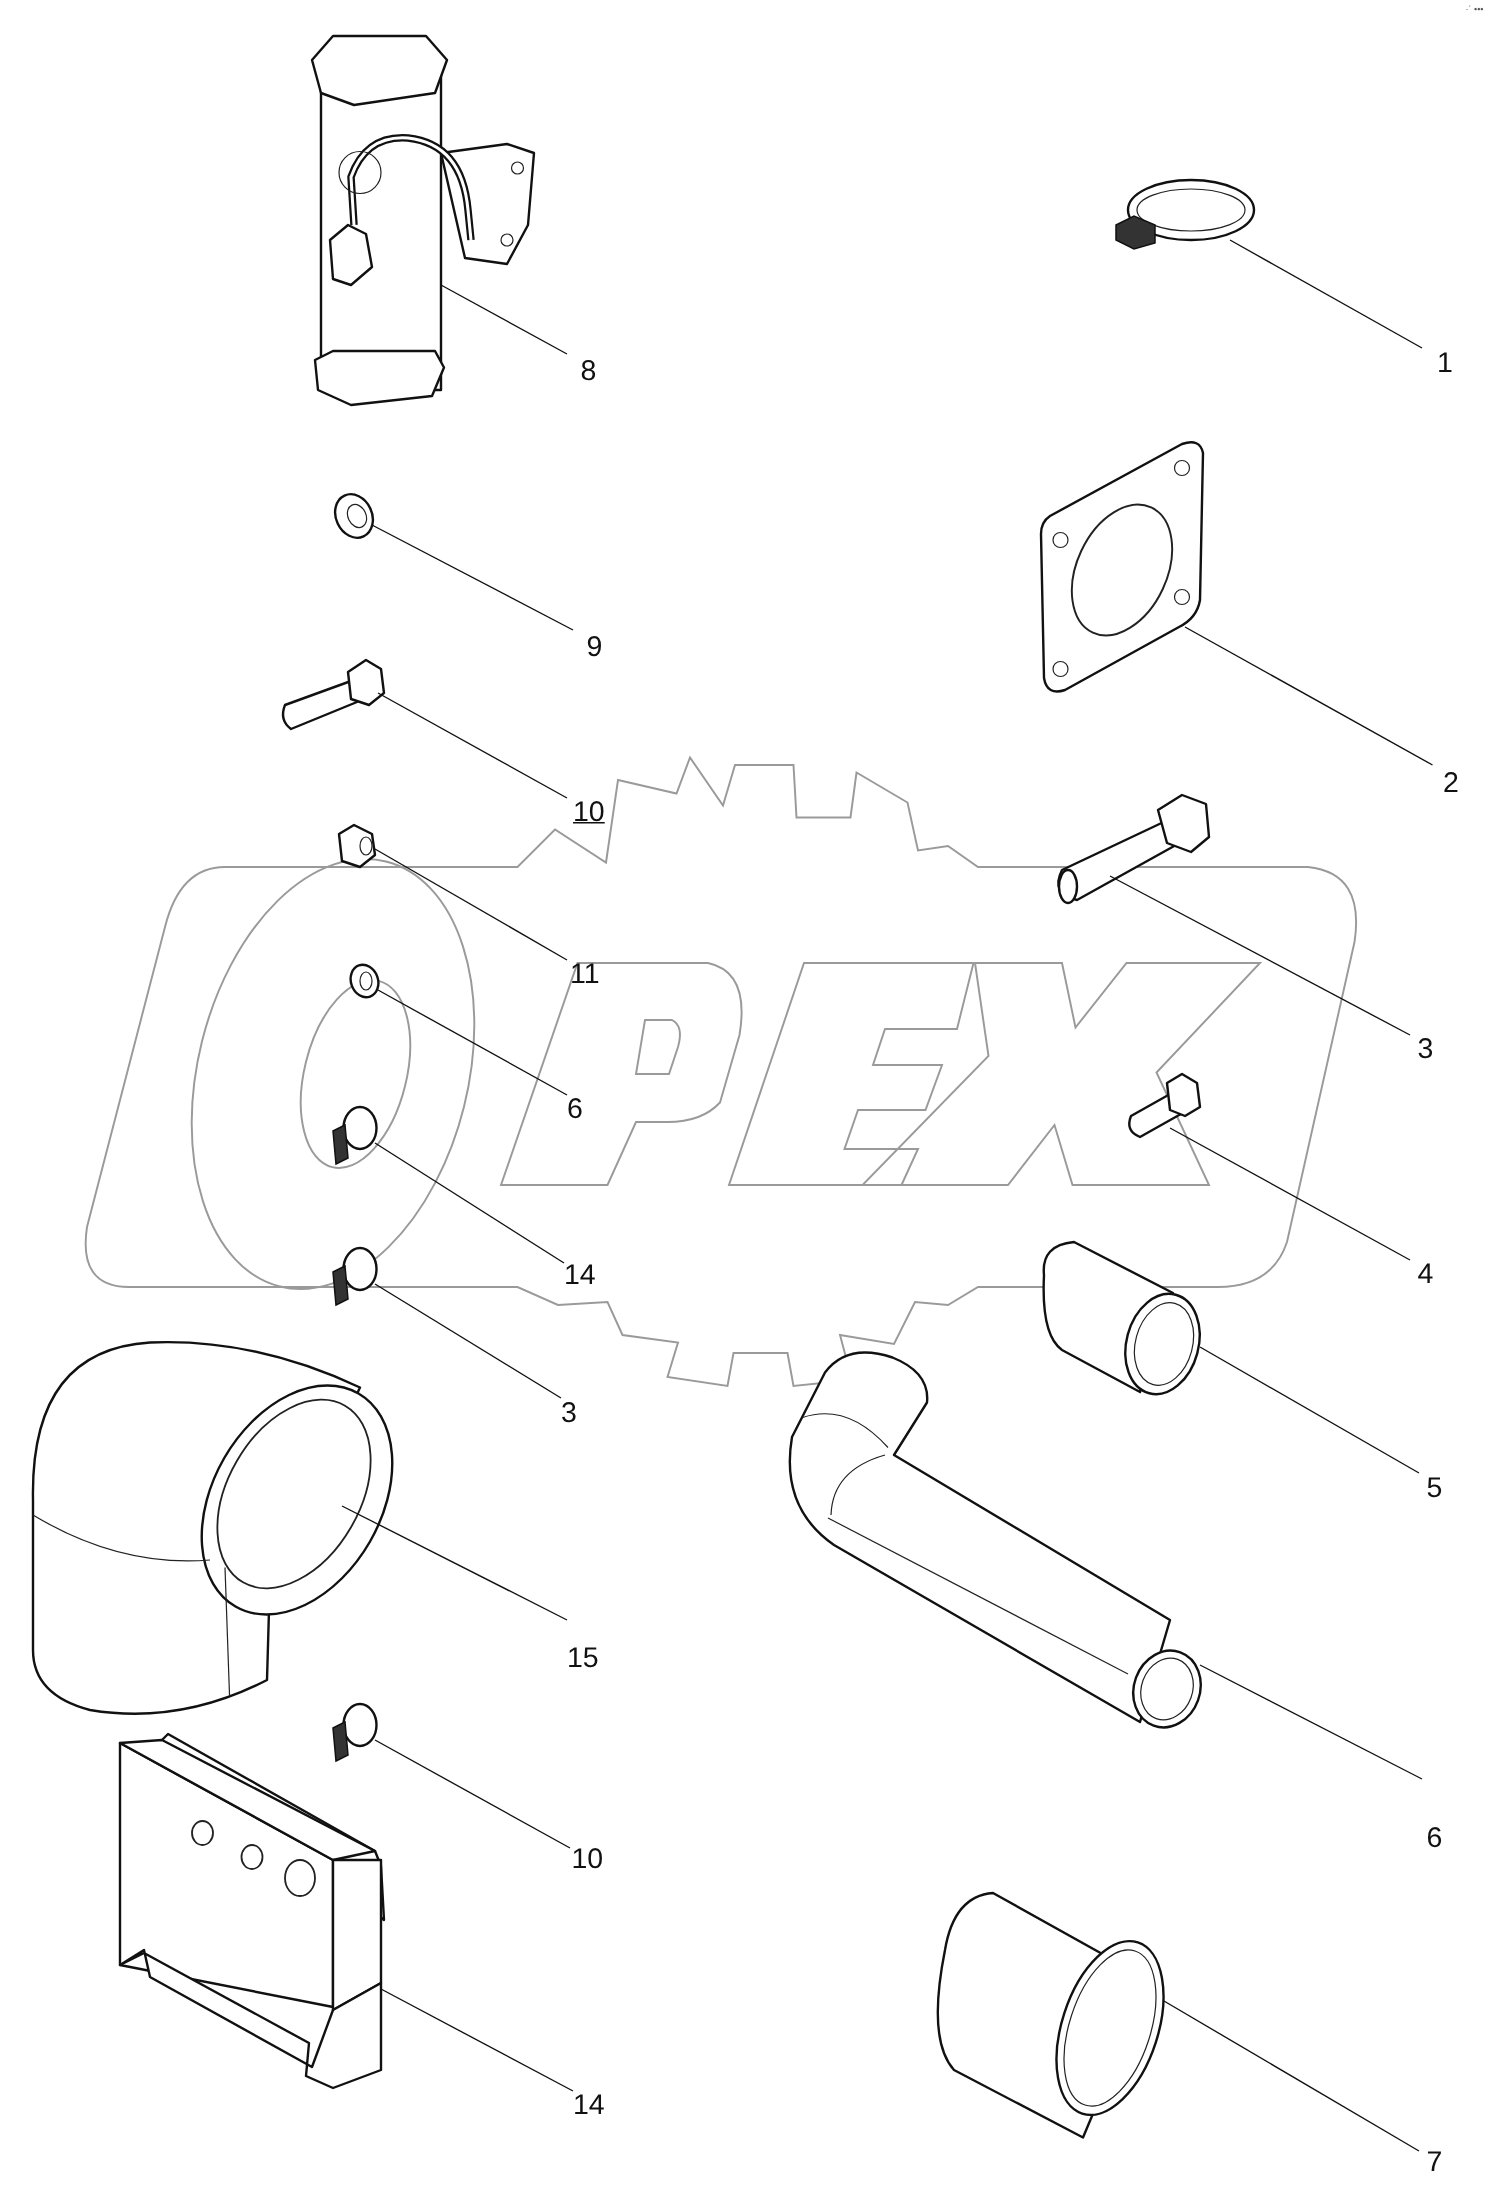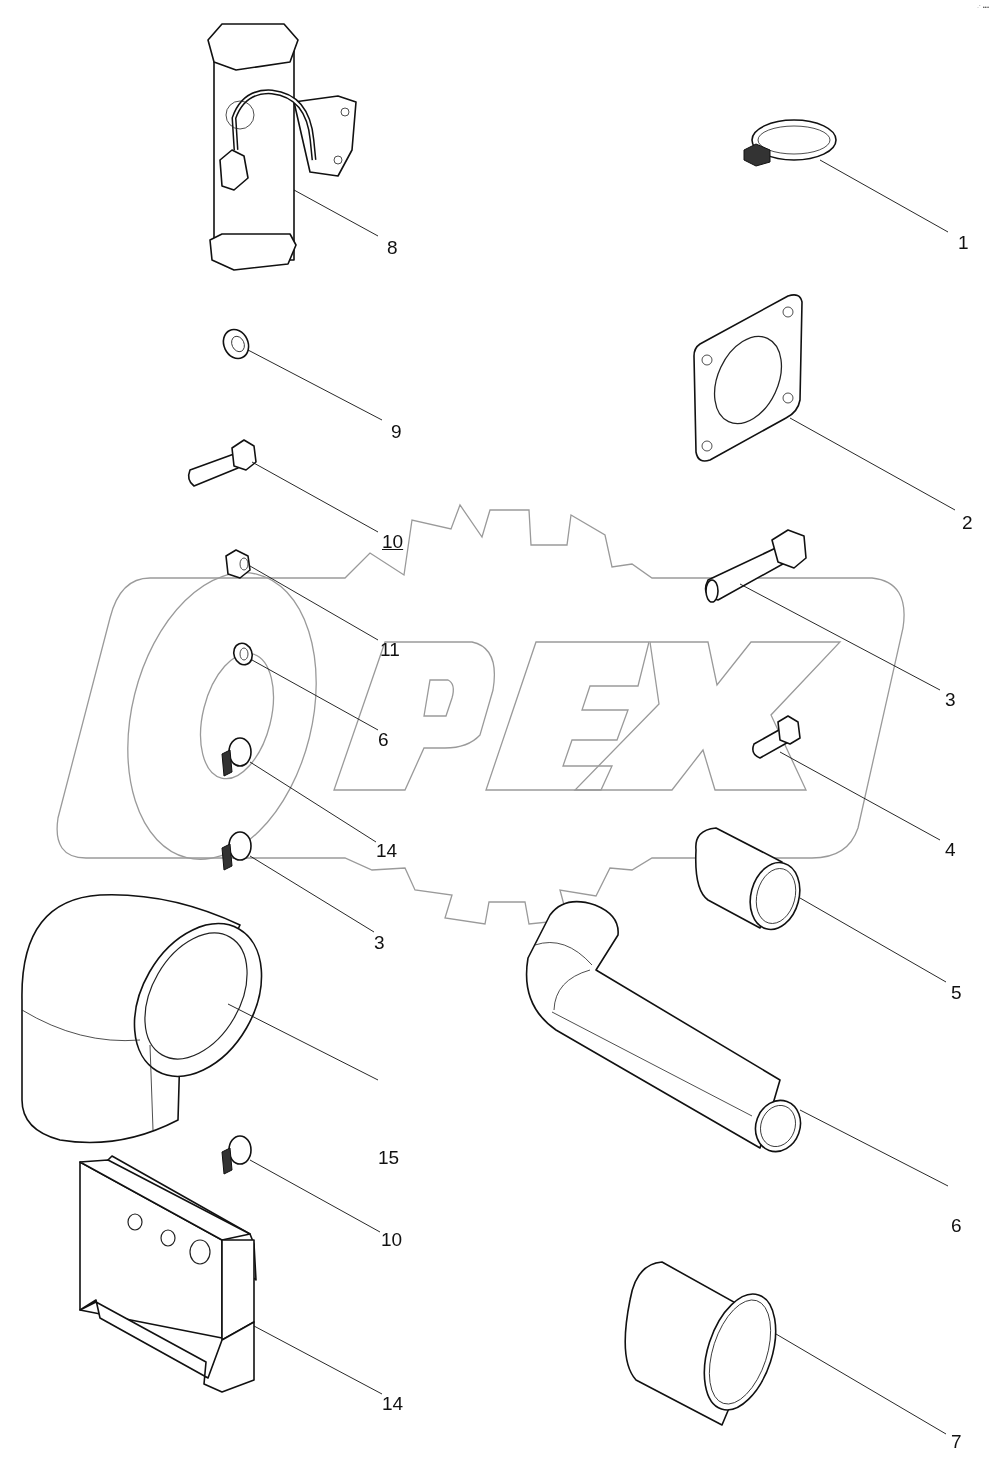--- a/index.html
+++ b/index.html
@@ -170,15 +170,15 @@
 <div class="callout-label" style="left:951px;top:983px;">5</div>
 <div class="callout-label" style="left:951px;top:1216px;">6</div>
 <div class="callout-label" style="left:951px;top:1432px;">7</div>
 <div class="callout-label" style="left:387px;top:238px;">8</div>
 <div class="callout-label" style="left:391px;top:422px;">9</div>
 <div class="callout-label" style="left:382px;top:532px;text-decoration:underline;">10</div>
 <div class="callout-label" style="left:380px;top:640px;">11</div>
 <div class="callout-label" style="left:378px;top:730px;">6</div>
 <div class="callout-label" style="left:376px;top:841px;">14</div>
 <div class="callout-label" style="left:374px;top:933px;">3</div>
-<div class="callout-label" style="left:378px;top:1148px;text-align:right;">15</div>
+<div class="callout-label" style="left:378px;top:1096px;text-align:right;">15</div>
 <div class="callout-label" style="left:381px;top:1230px;">10</div>
 <div class="callout-label" style="left:382px;top:1394px;">14</div>
 
 </body></html>

